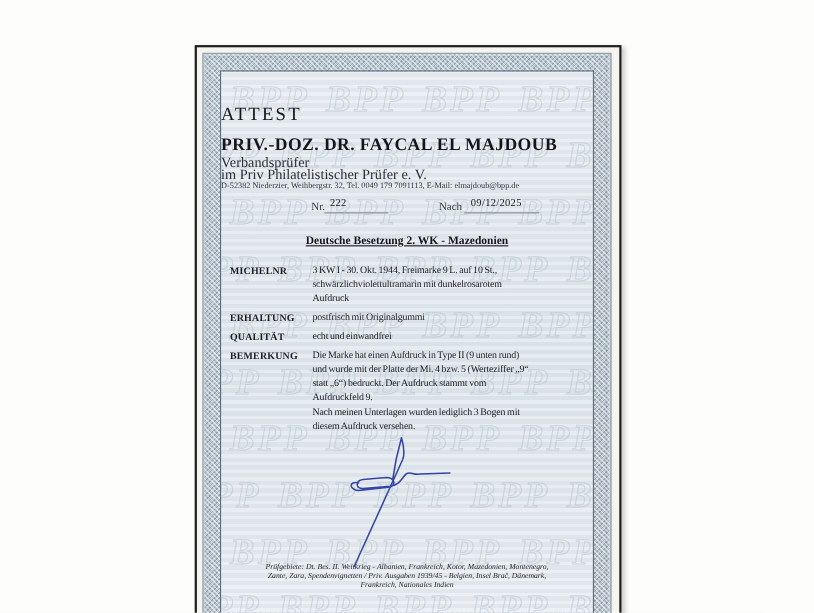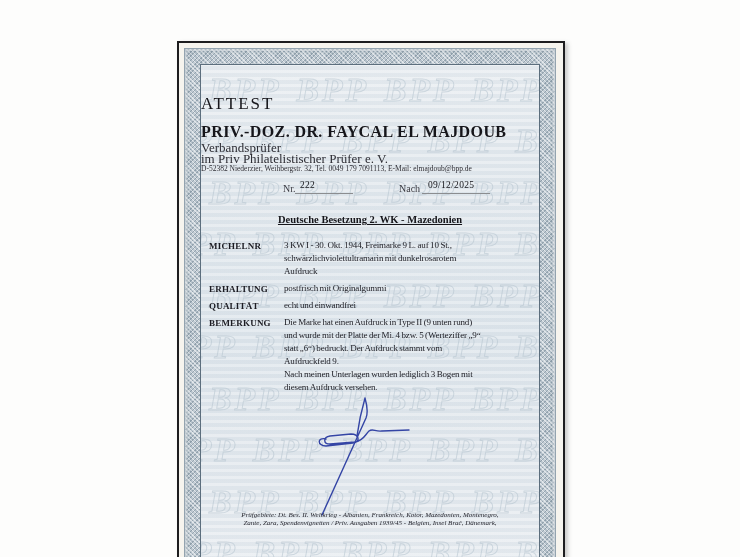--- a/index.html
+++ b/index.html
@@ -205,19 +205,20 @@
         <svg class="signature" xmlns="http://www.w3.org/2000/svg" viewBox="0 0 140 160">
           <g fill="none" stroke="#3445a5" stroke-width="1.4" stroke-linecap="round" stroke-linejoin="round">
             <path d="M 66 71 C 68 56 72 40 74 33 C 76 40 77 48 75 53 L 31 150"></path>
             <path d="M 35 74 C 26 72 26 80 35 81 L 62 78 C 70 77 68 69 60 69 L 39 71 C 32 72 32 79 39 79 L 64 77 C 72 76 74 70 78 66 C 82 63 84 67 91 66 L 118 65"></path>
           </g>
         </svg>
 
         <div class="gebiete">
           <div>Prüfgebiete: Dt. Bes. II. Weltkrieg - Albanien, Frankreich, Kotor, Mazedonien, Montenegro,</div>
           <div>Zante, Zara, Spendenvignetten / Priv. Ausgaben 1939/45 - Belgien, Insel Brač, Dänemark,</div>
+          <div>Frankreich, Nationales Indien</div>
         </div>
       </div>
     </div>
 
     <div class="copyright">© Bund Philatelistischer Prüfer e.V.</div>
   </div>
 </div>
 
 </body></html>

